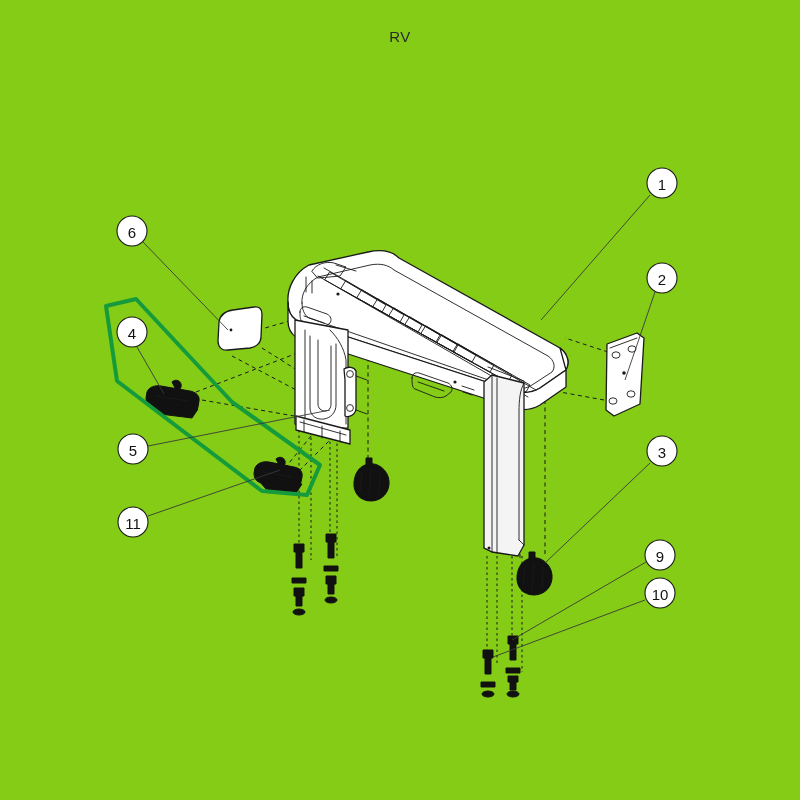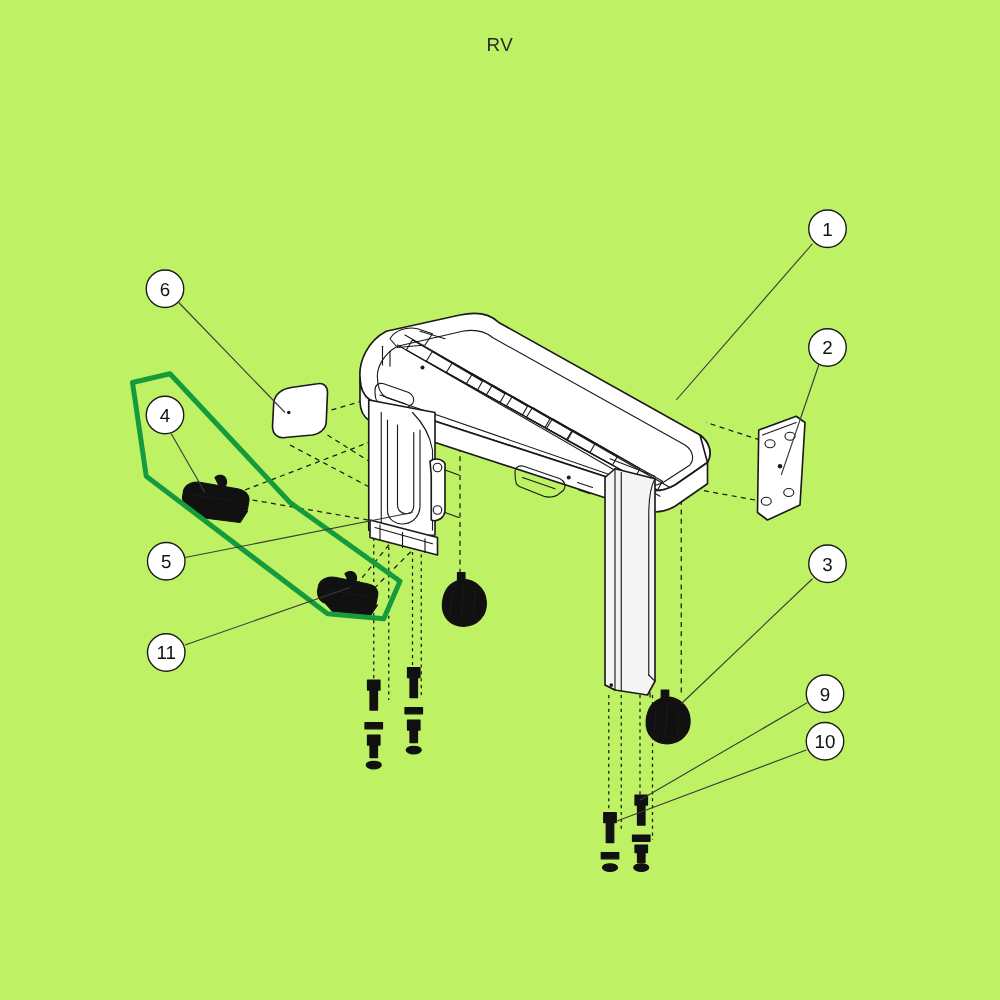--- a/index.html
+++ b/index.html
@@ -9,21 +9,21 @@
     background: #ffffff;
   }
   body {
     font-family: "Liberation Sans", sans-serif;
     color: #1a1a1a;
   }
   #page {
     position: relative;
     width: 800px;
     height: 800px;
-    background: #bef264;
+    background: #84cc16;
     overflow: hidden;
   }
   #diagram-title {
     position: absolute;
     top: 28px;
     left: 0;
     width: 800px;
     text-align: center;
     font-size: 15px;
     font-family: "Liberation Sans", sans-serif;

